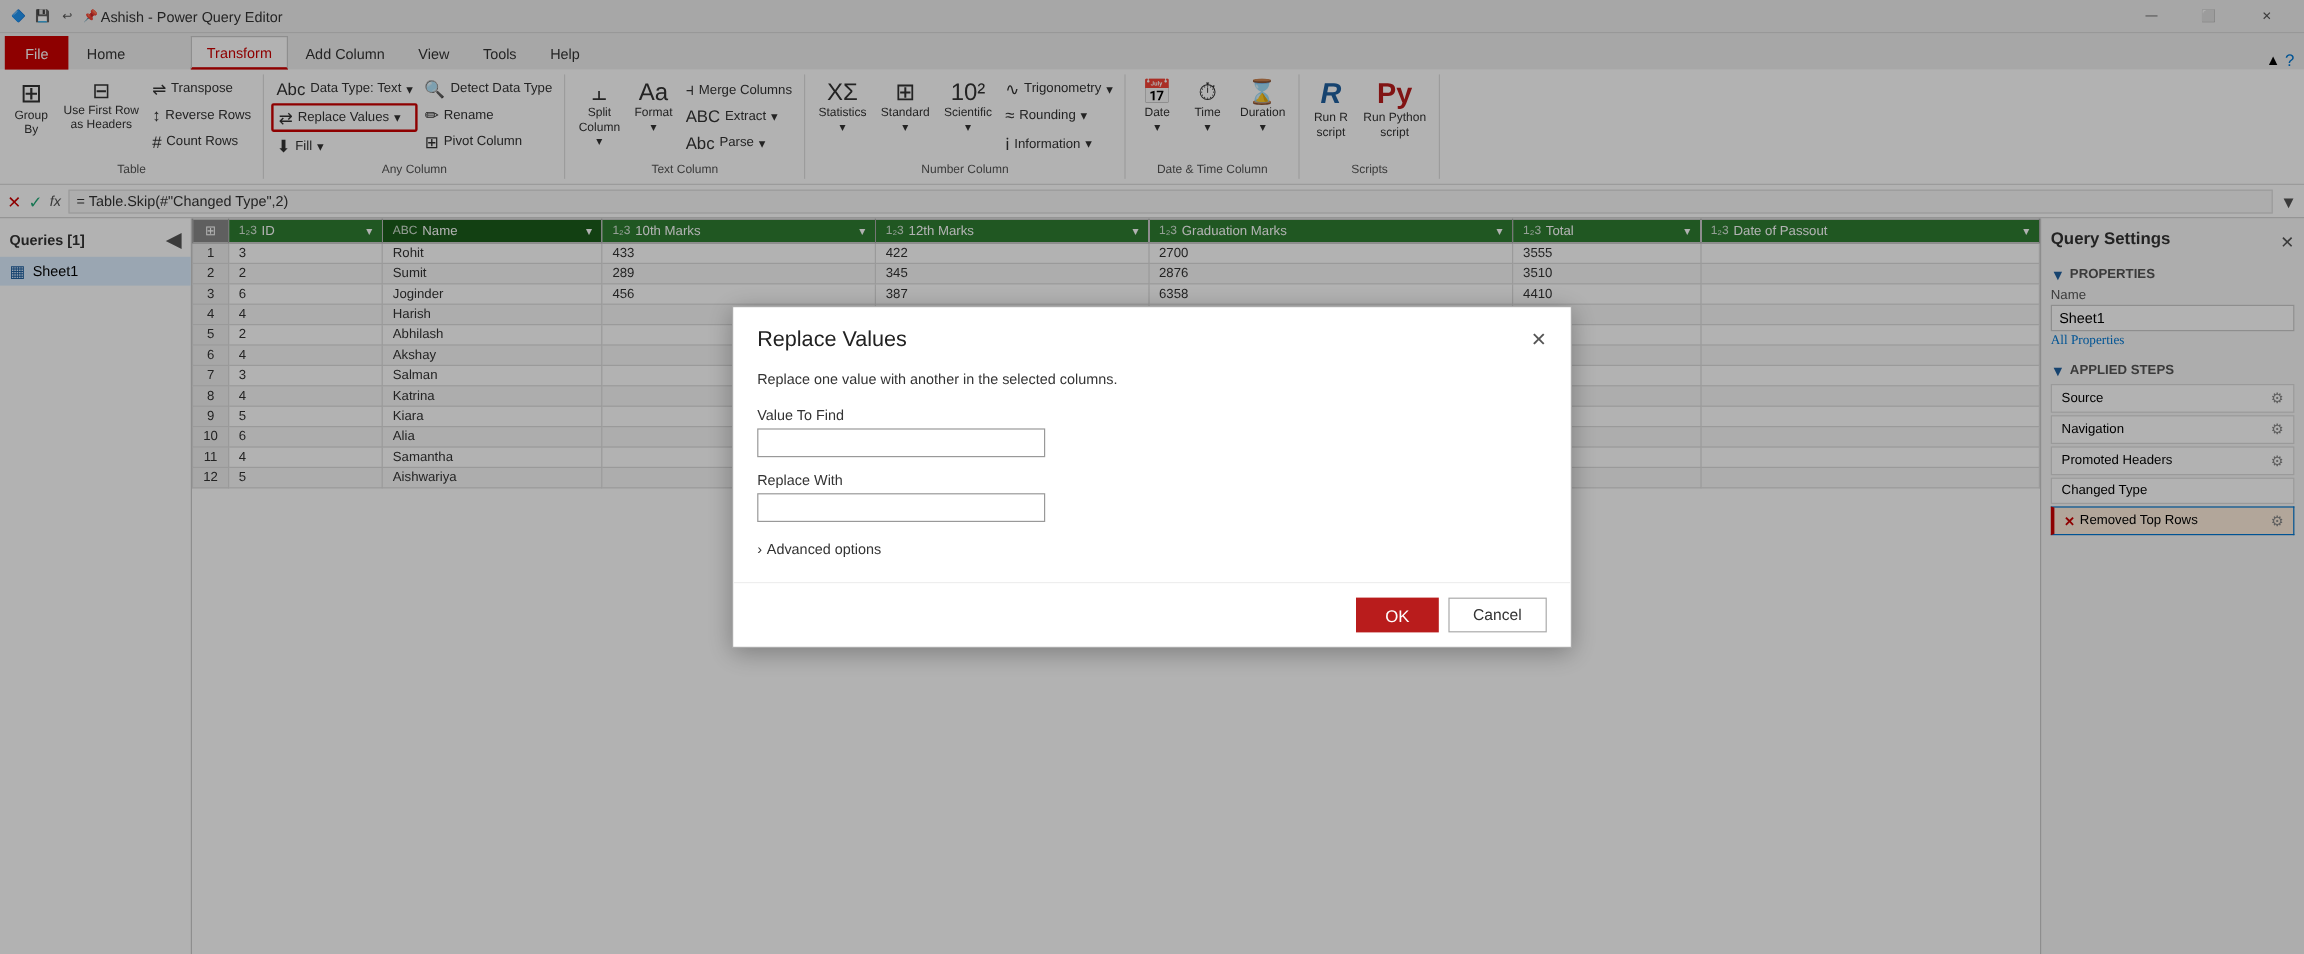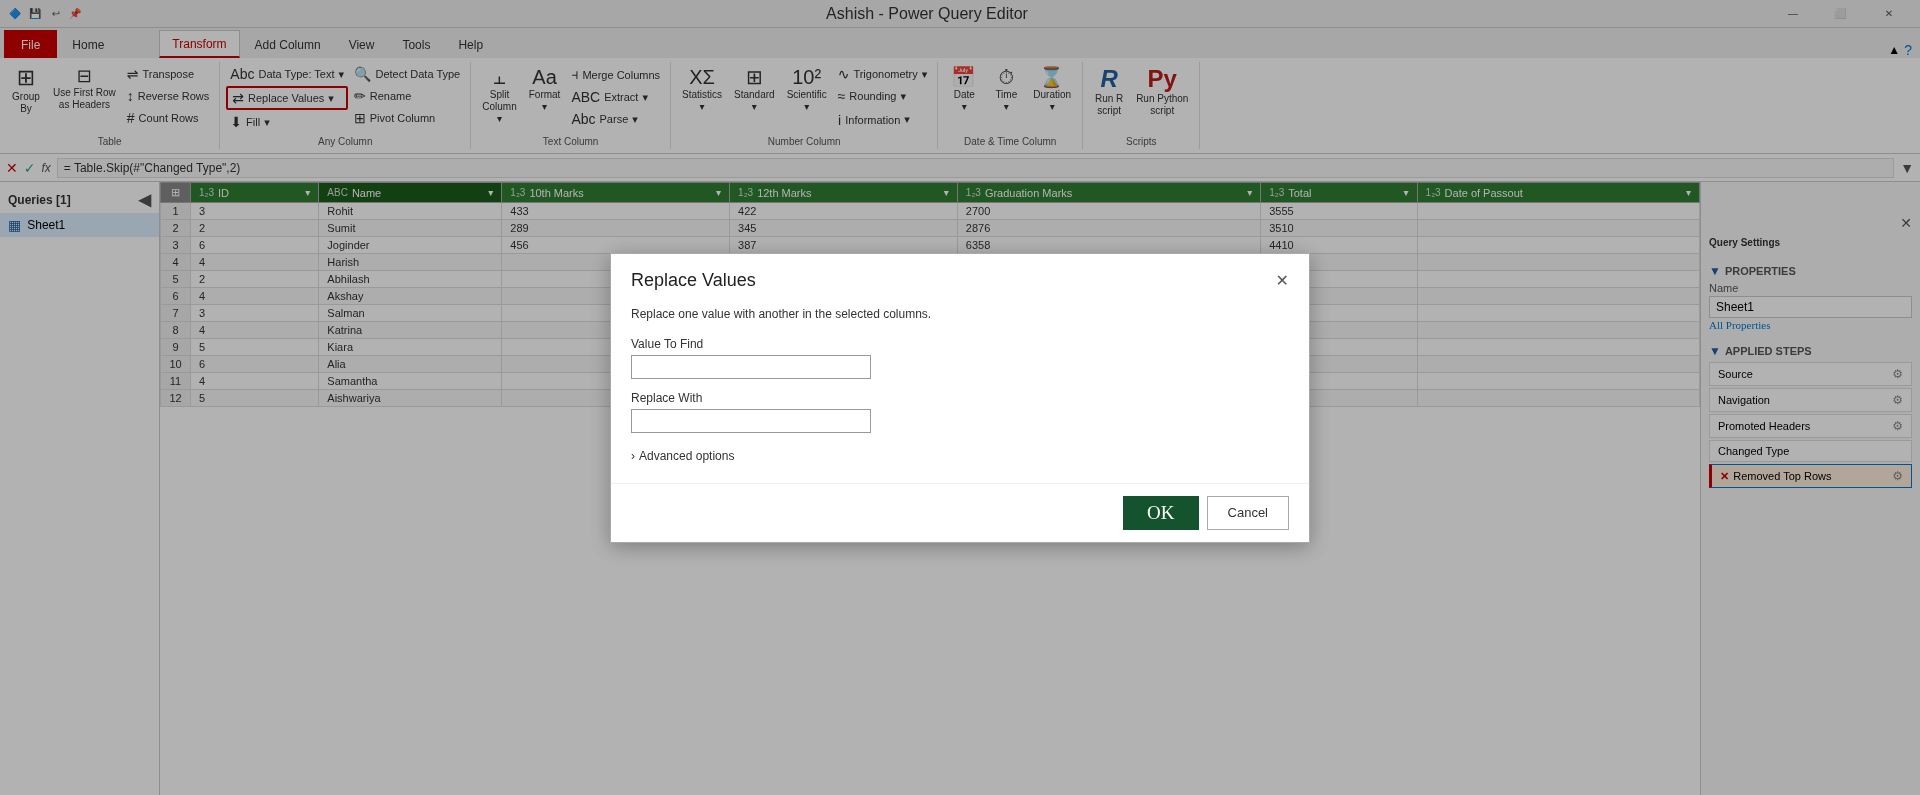--- a/index.html
+++ b/index.html
@@ -10,21 +10,21 @@
       background: #f0f0f0;
       height: 28px;
       display: flex;
       align-items: center;
       padding: 0 8px;
       border-bottom: 1px solid #ccc;
       user-select: none;
     }
     .title-bar-icons { display: flex; gap: 4px; align-items: center; }
     .title-bar-icon { width: 16px; height: 16px; display: flex; align-items: center; justify-content: center; font-size: 10px; color: #555; }
-    .title-bar-title { flex: 1; text-align: center; font-size: 16px; color: #333; }
+    .title-bar-title { flex: 1; text-align: left; font-size: 12px; color: #333; }
     .title-bar-controls { display: flex; gap: 2px; }
     .title-bar-btn { width: 46px; height: 28px; display: flex; align-items: center; justify-content: center; font-size: 10px; color: #555; cursor: pointer; }
 
     
     .ribbon { background: #fff; border-bottom: 1px solid #ccc; }
     .ribbon-tabs { display: flex; background: #f0f0f0; height: 30px; align-items: flex-end; padding-left: 4px; }
     .ribbon-tab {
       padding: 4px 12px;
       font-size: 12px;
       color: #333;
@@ -213,21 +213,21 @@
 
     
     .settings-panel {
       width: 220px;
       background: #f8f8f8;
       border-left: 1px solid #ccc;
       padding: 8px;
       overflow-y: auto;
     }
     .settings-close { float: right; cursor: pointer; font-size: 14px; color: #555; }
-    .settings-title { font-size: 10px; font-weight: bold; color: #333; margin-bottom: 8px; margin-top: 47px; }
+    .settings-title { font-size: 14px; font-weight: bold; color: #333; margin-bottom: 8px; }
     .settings-section { margin-bottom: 12px; }
     .settings-section-header {
       display: flex;
       align-items: center;
       gap: 4px;
       font-size: 11px;
       font-weight: bold;
       color: #555;
       margin-bottom: 4px;
       text-transform: uppercase;
@@ -304,27 +304,26 @@
       padding: 4px 0;
     }
     .modal-footer {
       padding: 12px 20px;
       display: flex;
       justify-content: flex-end;
       gap: 8px;
       border-top: 1px solid #eee;
     }
     .btn-ok {
-      background: #14532d;
+      background: #b91c1c;
       color: white;
       border: none;
       padding: 6px 24px;
-      font-size: 19px;
+      font-size: 14px;
       cursor: pointer;
-      font-family: Liberation Serif, serif;
     }
     .btn-cancel {
       background: #fff;
       color: #333;
       border: 1px solid #aaa;
       padding: 6px 20px;
       font-size: 13px;
       cursor: pointer;
     }
 

